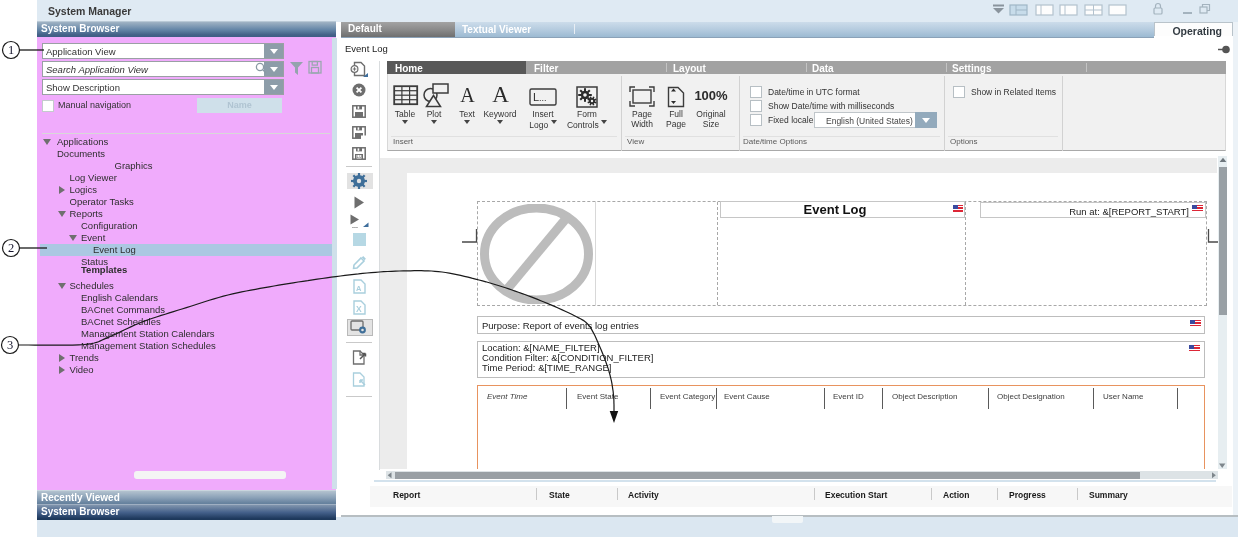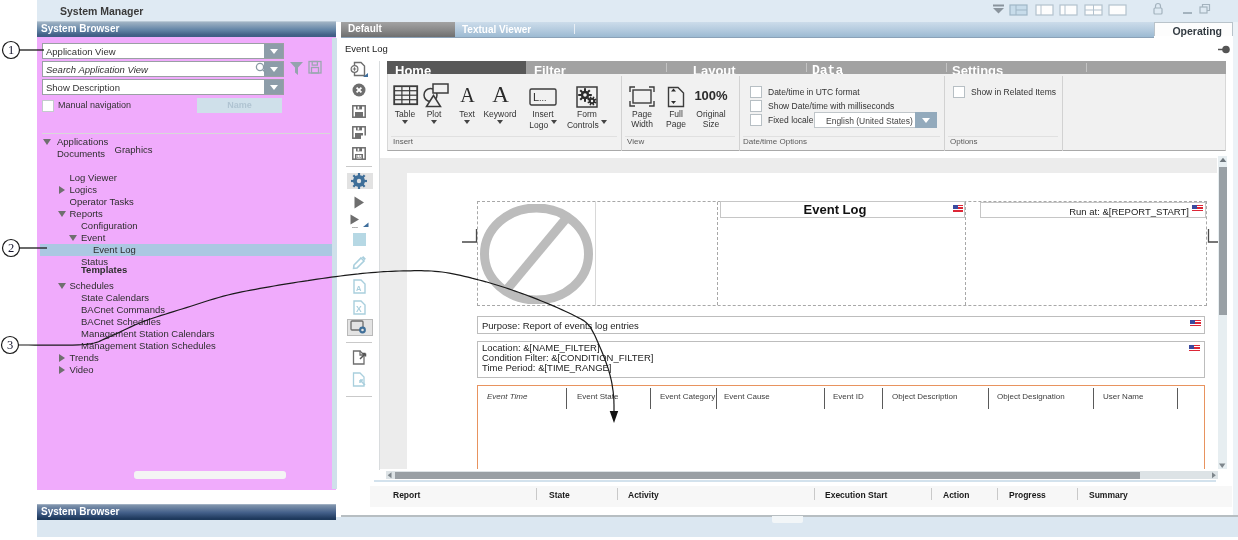--- a/index.html
+++ b/index.html
@@ -2,21 +2,21 @@
 <html><head>
 <meta charset="utf-8">
 <style>
 html,body{margin:0;padding:0;}
 body{width:1238px;height:540px;overflow:hidden;background:#fff;
   font-family:"Liberation Sans", sans-serif;}
 #app{position:relative;width:1238px;height:540px;}
 .abs{position:absolute;}
 
 #titlebar{left:37px;top:0;width:1201px;height:22px;background:#dfeaf3;}
-#titletext{left:48px;top:5px;font-size:10.5px;font-weight:bold;color:#3a3a3a;margin-left:12px;}
+#titletext{left:48px;top:5px;font-size:10.5px;font-weight:bold;color:#3a3a3a;}
 
 #sbheader{left:37px;top:21px;width:299px;height:15px;
   background:linear-gradient(#a0b3c4,#6687a8 50%,#446288 85%,#3e5d84);
   border-top:1px solid #b9c9d6;}
 .hdrtext{font-size:10px;font-weight:bold;color:#fff;}
 #leftbody{left:37px;top:37px;width:299px;height:453px;background:#f0abfc;}
 .combo{position:absolute;left:5px;width:240px;height:14px;border:1px solid #9aa0a4;background:#fff;}
 .combo .lbl{position:absolute;left:3px;top:2px;font-size:9.5px;color:#333;}
 .combo .arr{position:absolute;right:0;top:0;width:19px;height:14px;background:#8d9da9;}
 .combo .arr:after{content:"";position:absolute;left:5.5px;top:5px;border:4px solid transparent;border-top:5px solid #fff;}
@@ -47,21 +47,21 @@
 #rtabbar{left:341px;top:22px;width:813px;height:15px;background:linear-gradient(#ccdcea,#b3cade 55%,#9cbad2);border-bottom:1px solid #8ba2b8;}
 #dtab{left:341px;top:22px;width:114px;height:15px;background:linear-gradient(#a3a3a3,#8b8b8b 50%,#6f6f6f);}
 #optab{left:1154px;top:22px;width:79px;height:14px;background:#fdfdfd;border:1px solid #b9c3ca;border-bottom:none;box-sizing:border-box;}
 #optab span{position:absolute;right:10px;top:2px;font-size:10.5px;font-weight:bold;color:#333b42;}
 #evlog{left:345px;top:43px;font-size:9.5px;color:#222;}
 #tbline{left:379px;top:61px;width:1px;height:409px;background:#d9dcde;}
 .tbdiv{position:absolute;left:346px;width:26px;height:1px;background:#c9c9c9;}
 
 #ribtabs{left:387px;top:61px;width:839px;height:13px;background:#a2a2a2;}
 #ribhome{left:387px;top:61px;width:139px;height:13px;background:#585858;}
-.ribtab{position:absolute;top:63px;font-size:13px;font-weight:bold;color:#fff;}
+.ribtab{position:absolute;top:63px;font-size:10px;font-weight:bold;color:#fff;}
 .ribsep{position:absolute;top:63px;width:1px;height:9px;background:#c4c4c4;}
 #ribbody{left:387px;top:74px;width:839px;height:77px;background:#f1f1f1;border:1px solid #d8d8d8;border-top:none;border-bottom:1.5px solid #a9a9a9;box-sizing:border-box;}
 .gsep{position:absolute;top:76px;width:1px;height:75px;background:#d2d2d2;}
 .glabel{position:absolute;top:137px;font-size:8px;color:#5a5a5a;}
 .gline{position:absolute;top:136px;height:1px;background:#e0e0e0;}
 .btnlbl{position:absolute;font-size:8.5px;color:#333;text-align:center;line-height:9.5px;}
 .dna{display:inline-block;width:0;height:0;border:3px solid transparent;border-top:4px solid #444;vertical-align:1px;}
 .cbx{position:absolute;width:10px;height:10px;border:1px solid #b7bfc4;background:#fff;}
 .cblbl{position:absolute;font-size:8.5px;color:#333;white-space:nowrap;}
 
@@ -120,67 +120,70 @@
       </div>
     <div class="abs" id="treediv" style="position:absolute;left:5px;top:96px;width:288px;"></div>
   </div>
   <div class="abs" id="selrow"></div>
   <div class="abs" id="scrollstrip"></div>
     <div class="abs" style="left:134px;top:471px;width:152px;height:8px;background:#f4f4f4;border-radius:3px;"></div>
   <div id="tree">
       <div class="tarr tdown abs" style="left:43px;top:139px;"></div>
       <div class="trow" style="left:57px;top:136px;line-height:12px;">Applications</div>
       <div class="trow" style="left:57px;top:148px;line-height:12px;">Documents</div>
-      <div class="trow" style="left:69.5px;top:144px;line-height:12px;padding-left:45px;">Graphics</div>
+      <div class="trow" style="left:69.5px;top:160px;line-height:12px;padding-left:45px;">Graphics</div>
       <div class="trow" style="left:69.5px;top:172px;line-height:12px;">Log Viewer</div>
       <div class="tarr tright abs" style="left:59px;top:186px;"></div>
       <div class="trow" style="left:69.5px;top:184px;line-height:12px;">Logics</div>
       <div class="trow" style="left:69.5px;top:196px;line-height:12px;">Operator Tasks</div>
       <div class="tarr tdown abs" style="left:58px;top:211px;"></div>
       <div class="trow" style="left:69.5px;top:208px;line-height:12px;">Reports</div>
       <div class="trow" style="left:81px;top:220px;line-height:12px;">Configuration</div>
       <div class="tarr tdown abs" style="left:69px;top:235px;"></div>
       <div class="trow" style="left:81px;top:232px;line-height:12px;">Event</div>
       <div class="trow" style="left:93px;top:244px;line-height:12px;">Event Log</div>
       <div class="trow" style="left:81px;top:256px;line-height:12px;">Status</div>
       <div class="trow" style="left:81px;top:264px;line-height:12px;font-weight:bold;">Templates</div>
       <div class="tarr tdown abs" style="left:58px;top:283px;"></div>
       <div class="trow" style="left:69.5px;top:280px;line-height:12px;">Schedules</div>
-      <div class="trow" style="left:81px;top:292px;line-height:12px;">State Calendars</div>
+      <div class="trow" style="left:81px;top:292px;line-height:12px;">English Calendars</div>
       <div class="trow" style="left:81px;top:304px;line-height:12px;">BACnet Commands</div>
       <div class="trow" style="left:81px;top:316px;line-height:12px;">BACnet Schedules</div>
       <div class="trow" style="left:81px;top:328px;line-height:12px;">Management Station Calendars</div>
       <div class="trow" style="left:81px;top:340px;line-height:12px;">Management Station Schedules</div>
       <div class="tarr tright abs" style="left:59px;top:354px;"></div>
       <div class="trow" style="left:69.5px;top:352px;line-height:12px;">Trends</div>
       <div class="tarr tright abs" style="left:59px;top:366px;"></div>
       <div class="trow" style="left:69.5px;top:364px;line-height:12px;">Video</div>
     </div>
+  <div class="abs" id="rvbar">
+      <span class="hdrtext" style="position:absolute;left:4px;top:1px;">Recently Viewed</span>
+    </div>
   <div class="abs" id="sb2bar">
       <span class="hdrtext" style="position:absolute;left:4px;top:1px;">System Browser</span>
     </div>
 
   <div class="abs" id="rpane"></div>
   <div class="abs" id="rtabbar"></div>
   <div class="abs" id="dtab">
       <span class="hdrtext" style="position:absolute;left:7px;top:1px;">Default</span>
     </div>
   <span class="hdrtext abs" style="left:462px;top:24px;">Textual Viewer</span>
   <div class="abs" style="left:574px;top:24px;width:1px;height:10px;background:#e8eef4;"></div>
   <div class="abs" id="optab">
       <span>Operating</span>
     </div>
   <div class="abs" id="evlog">Event Log</div>
 
   <div class="abs" id="ribtabs"></div>
   <div class="abs" id="ribhome"></div>
   <span class="ribtab" style="left:395px;">Home</span>
   <span class="ribtab" style="left:534px;">Filter</span>
-  <span class="ribtab" style="left:673px;margin-left:20px;">Layout</span>
-  <span class="ribtab" style="left:812px;font-family:Liberation Mono, monospace;">Data</span>
+  <span class="ribtab" style="left:673px;">Layout</span>
+  <span class="ribtab" style="left:812px;">Data</span>
   <span class="ribtab" style="left:952px;">Settings</span>
   <div class="ribsep" style="left:666px;"></div>
   <div class="ribsep" style="left:806px;"></div>
   <div class="ribsep" style="left:946px;"></div>
   <div class="ribsep" style="left:1086px;"></div>
   <div class="abs" id="ribbody"></div>
   <div id="ribcontent">
       <div class="gsep" style="left:621px;"></div>
       <div class="gsep" style="left:739px;"></div>
       <div class="gsep" style="left:944px;"></div>

